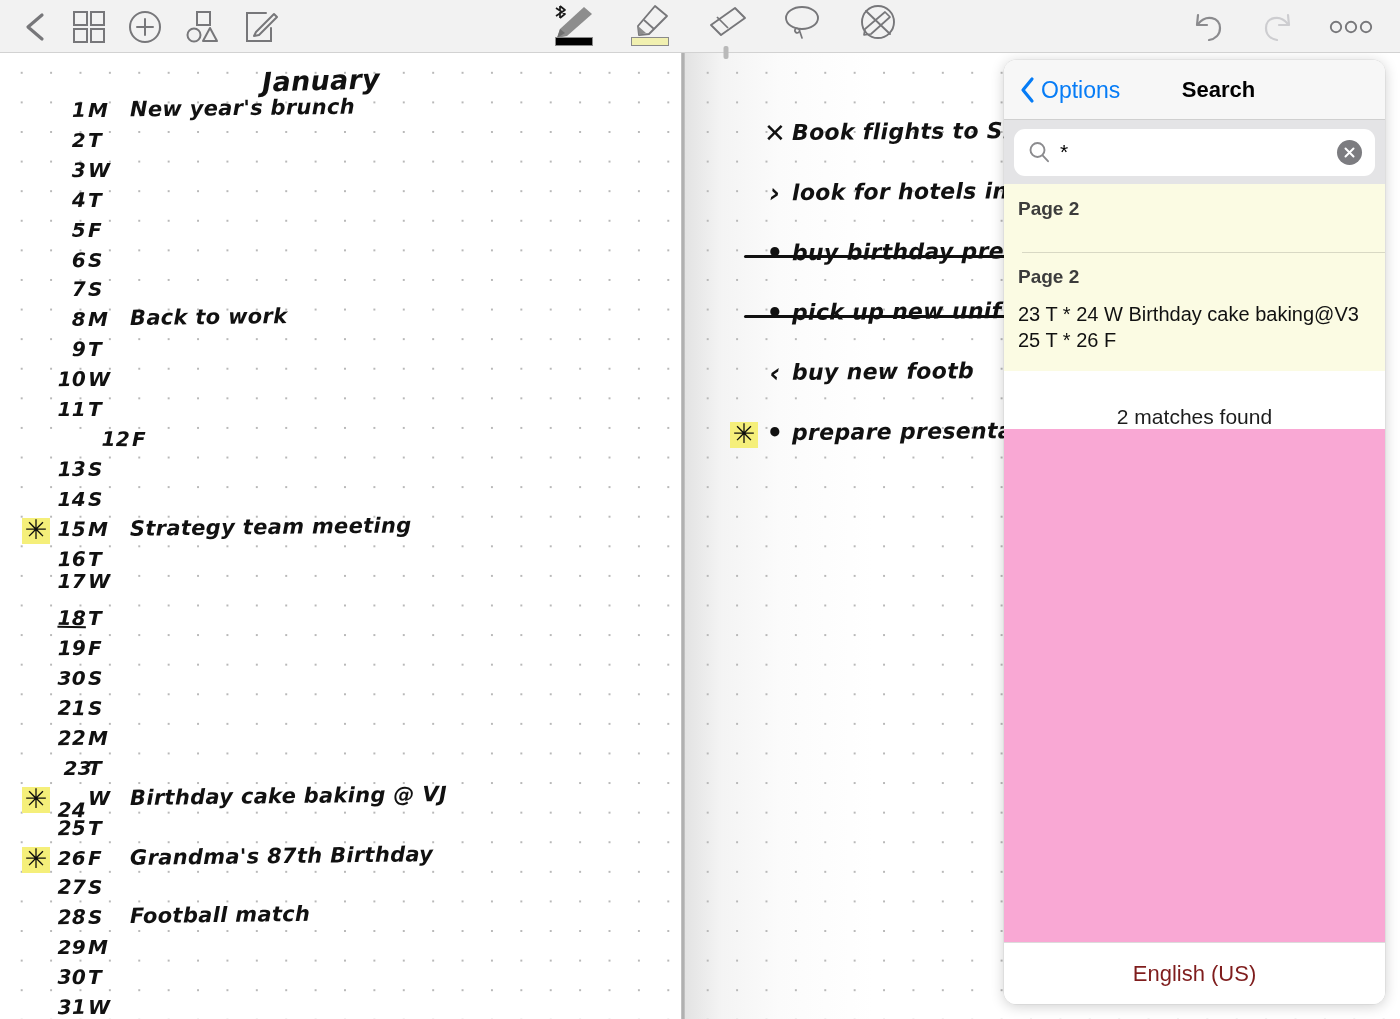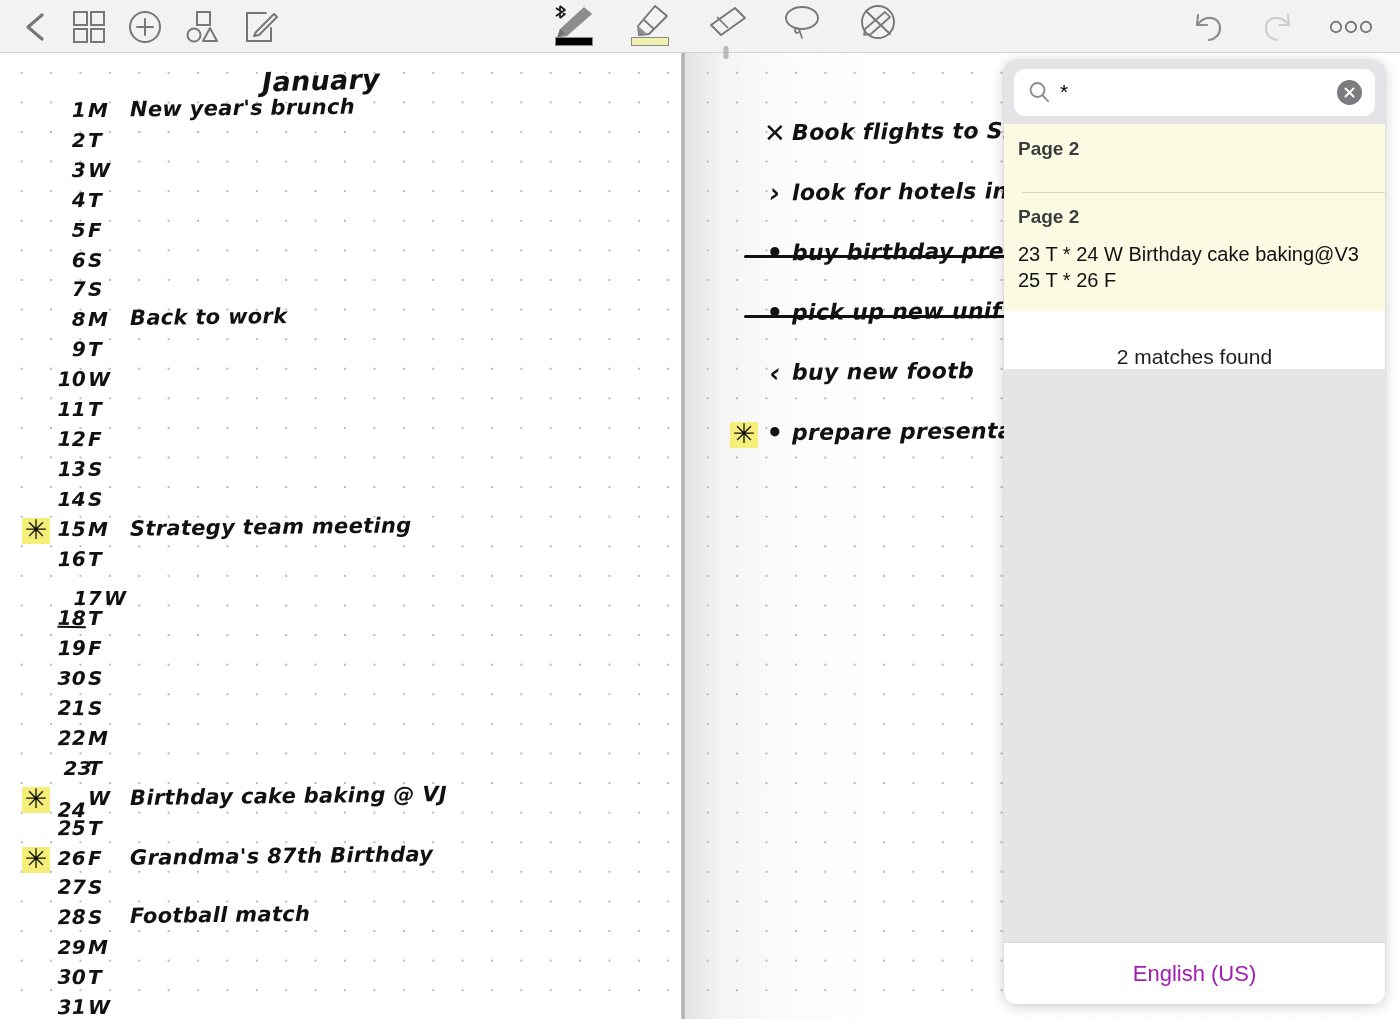--- a/index.html
+++ b/index.html
@@ -317,21 +317,21 @@
     border: none;
     cursor: pointer;
     display: flex;
     align-items: center;
     justify-content: center;
     flex: 0 0 auto;
   }
   .sp-results {
     flex: 1 1 auto;
     overflow-y: auto;
-    background: #e5e5e5;
+    background: #f9a8d4;
   }
   .result-block {
     background: #fbfbe3;
     padding: 14px 14px 18px 14px;
     cursor: pointer;
     position: relative;
   }
   .result-block + .result-block::before {
     content: "";
     position: absolute;
@@ -369,21 +369,21 @@
     flex: 0 0 auto;
     height: 62px;
     border-top: 1px solid #dcdcdc;
     display: flex;
     align-items: center;
     justify-content: center;
     background: #ffffff;
     cursor: pointer;
   }
   .sp-footer-label {
-    color: #a21caf;
+    color: #7f1d1d;
     font-size: 22px;
   }
 </style>
 </head>
 <body>
 
 <div id="app">
 
   <div class="toolbar">
 
@@ -551,21 +551,21 @@
           <div class="day-row" style="top: 314.1px;">
             <div class="star-cell"></div>
             <div class="hw daynum" style="transform: rotate(-0.9deg);">10</div>
             <div class="hw dayletter">W</div>
           </div>
           <div class="day-row" style="top: 344px;">
             <div class="star-cell"></div>
             <div class="hw daynum" style="transform: rotate(0deg);">11</div>
             <div class="hw dayletter">T</div>
           </div>
-          <div class="day-row" style="top: 373.9px;">
+          <div class="day-row" style="top: 373.9px; margin-left: 44px;">
             <div class="star-cell"></div>
             <div class="hw daynum" style="transform: rotate(0.9deg);">12</div>
             <div class="hw dayletter">F</div>
           </div>
           <div class="day-row" style="top: 403.8px;">
             <div class="star-cell"></div>
             <div class="hw daynum" style="transform: rotate(-0.9deg);">13</div>
             <div class="hw dayletter">S</div>
           </div>
           <div class="day-row" style="top: 433.7px;">
@@ -579,21 +579,21 @@
             </div>
             <div class="hw daynum" style="transform: rotate(0.9deg);">15</div>
             <div class="hw dayletter">M</div>
             <div class="hw dayevent" style="transform: rotate(-0.7deg);">Strategy team meeting</div>
           </div>
           <div class="day-row" style="top: 493.5px;">
             <div class="star-cell"></div>
             <div class="hw daynum" style="transform: rotate(-0.9deg);">16</div>
             <div class="hw dayletter">T</div>
           </div>
-          <div class="day-row" style="top: 533px; margin-left: 16px;">
+          <div class="day-row" style="top: 516px;">
             <div class="star-cell"></div>
             <div class="hw daynum" style="transform: rotate(0deg);">17</div>
             <div class="hw dayletter">W</div>
           </div>
           <div class="day-row" style="top: 553.3px;">
             <div class="star-cell"></div>
             <div class="hw daynum" style="transform: rotate(0.9deg); text-decoration: underline;">18</div>
             <div class="hw dayletter">T</div>
           </div>
           <div class="day-row" style="top: 583.2px;">
@@ -703,20 +703,29 @@
             <div class="hw todo-text" style="transform: rotate(-0.5deg);">prepare presentati</div>
           </div>
         </div>
     </div>
 
     <div class="gutter"></div>
   </div>
 
   <div class="search-panel">
 
+    <div class="sp-header">
+      <button class="sp-back">
+        <svg width="16" height="28" viewBox="0 0 16 28" fill="none" aria-hidden="true">
+          <path d="M12 3 L3 14 L12 25" stroke="#067cf6" stroke-width="3.2" stroke-linecap="round" stroke-linejoin="round"></path>
+        </svg>
+        <span class="sp-back-label">Options</span>
+      </button>
+      <div class="sp-title">Search</div>
+    </div>
 
     <div class="sp-searchbar">
       <div class="sp-field">
         <span class="sp-field-icon">
           <svg width="24" height="24" viewBox="0 0 24 24" fill="none" aria-hidden="true">
             <circle cx="10.5" cy="10" r="7" stroke="#8b8b8e" stroke-width="1.9"></circle>
             <path d="M15.6 15.4 L21 21.2" stroke="#8b8b8e" stroke-width="1.9" stroke-linecap="round"></path>
           </svg>
         </span>
         <input class="sp-input" type="text" id="search-input" placeholder="Search" value="*" style="">

